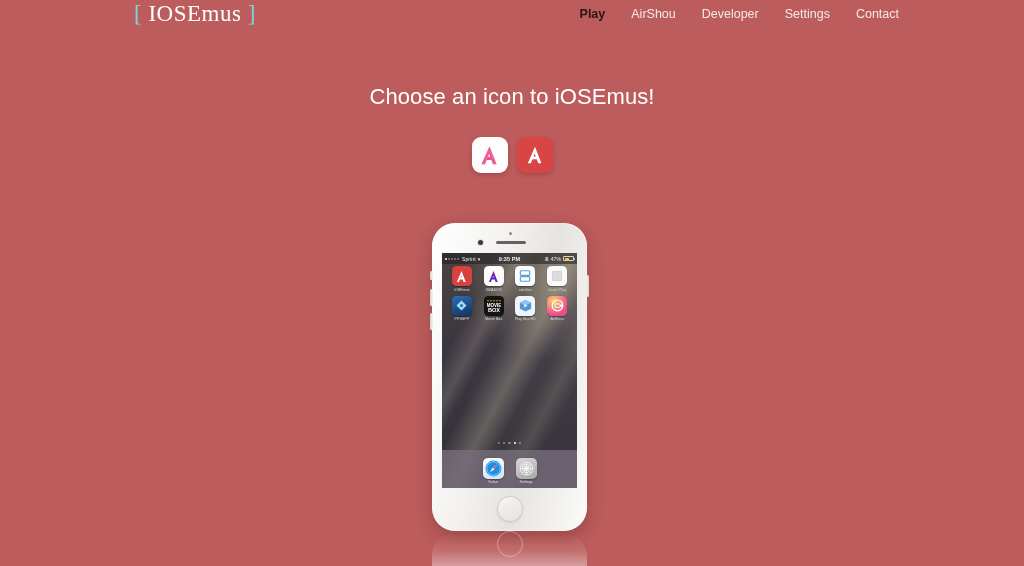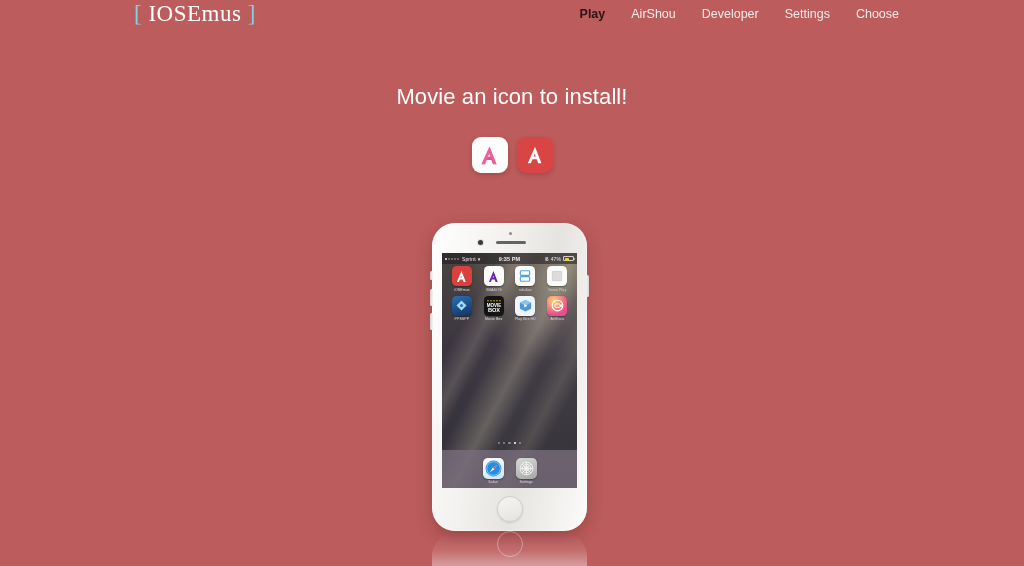--- a/index.html
+++ b/index.html
@@ -218,25 +218,25 @@
     <span class="brk">[</span>
     <span class="word">IOSEmus</span>
     <span class="brk">]</span>
   </div>
 
   <nav id="nav">
     <div class="nav-item active">Play</div>
     <div class="nav-item">AirShou</div>
     <div class="nav-item">Developer</div>
     <div class="nav-item">Settings</div>
-    <div class="nav-item">Choose</div>
+    <div class="nav-item">Contact</div>
   </nav>
 </div>
 
-<h1 id="headline">Movie an icon to install!</h1>
+<h1 id="headline">Choose an icon to iOSEmus!</h1>
 
 <div id="icon-choices">
 
   <div class="choice light">
     <svg width="23" height="23" viewBox="0 0 24 24">
       <path d="M12 2.6 L19.4 21.2 L15.6 21.2 L13.9 16.6 L9.0 16.6 L10.3 13.4 L12.8 13.4 L11.6 10.0 L7.2 21.2 L3.6 21.2 Z" fill="#e8508f"></path>
       <path d="M12 2.6 L19.4 21.2 L16.4 21.2 L11.9 9.2 L7.6 21.2 L4.6 21.2 Z" fill="#f06fa4" opacity=".55"></path>
     </svg>
   </div>
 

